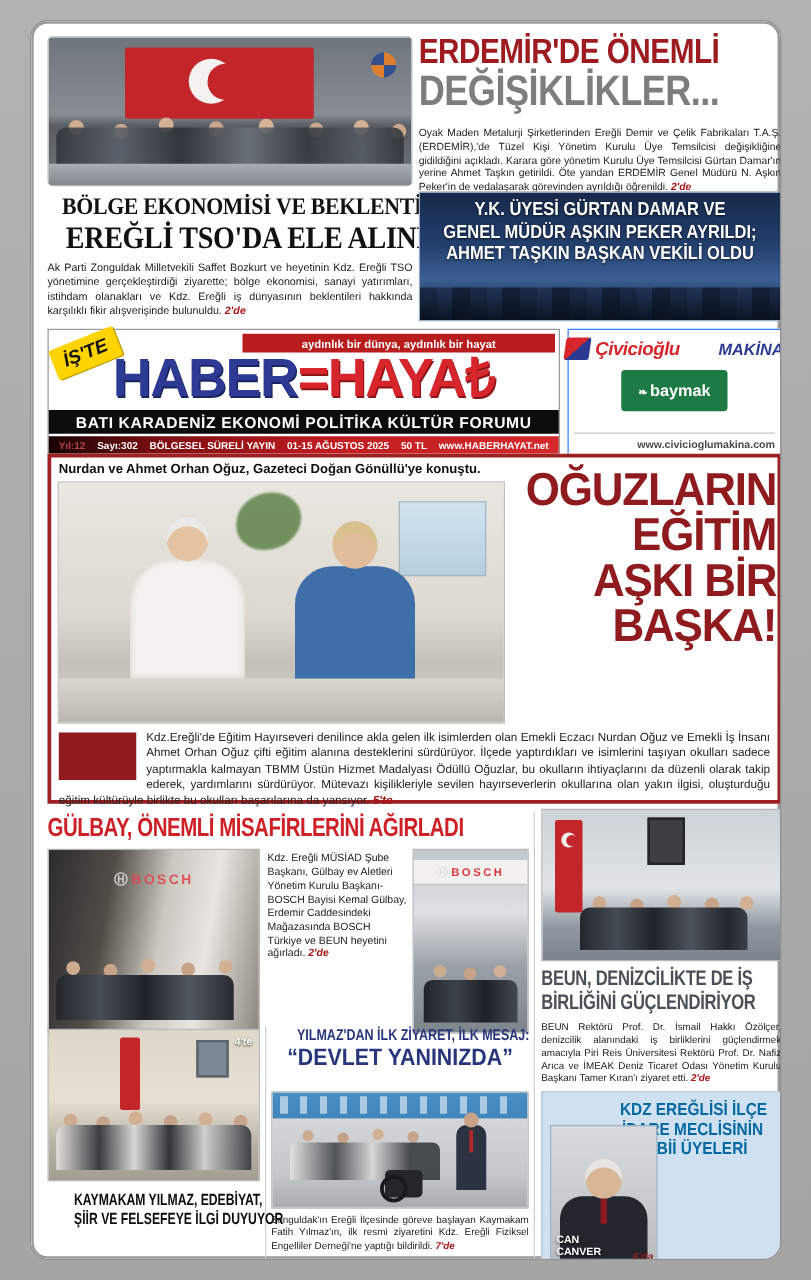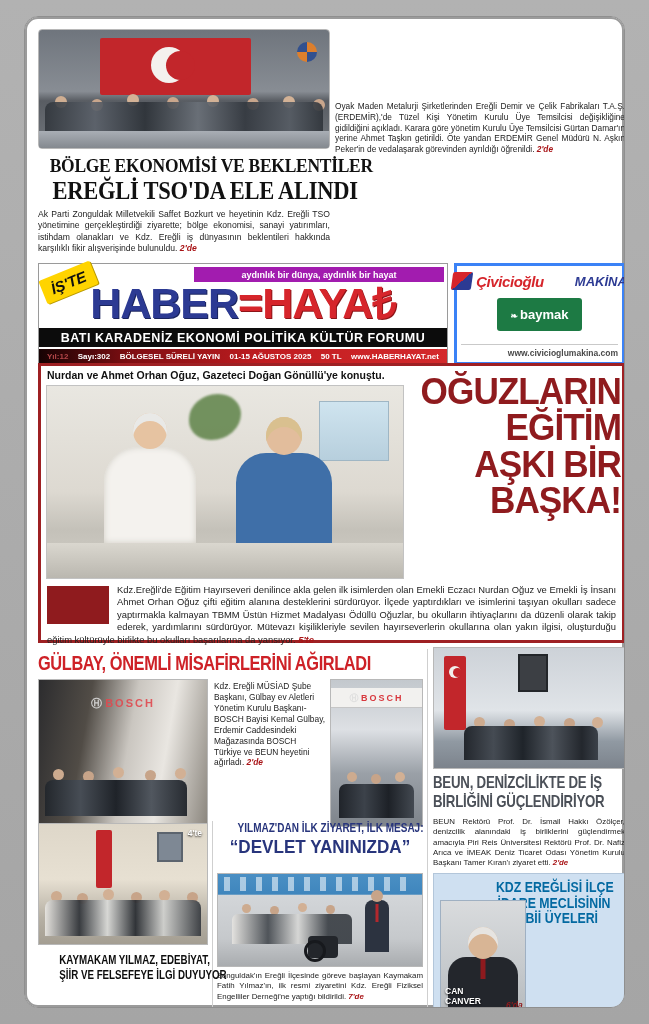--- a/index.html
+++ b/index.html
@@ -50,38 +50,38 @@
       linear-gradient(180deg,#17294a 0%,#23406e 42%,#3c5f95 68%,#20385c 86%,#101c30 100%); }
   .erdemir-banner .btxt { position:absolute; left:0; right:0; top:5px; text-align:center; color:#fff; font-weight:900;
     font-size:15px; line-height:1.18; white-space:nowrap; text-shadow:0 1px 2px rgba(0,0,0,.75); }
   .erdemir-banner .btxt span { display:block; transform:scaleX(.88); transform-origin:center; }
   .erdemir-banner .skyline { position:absolute; bottom:0; left:0; right:0; height:26px;
     background:linear-gradient(180deg, rgba(10,18,32,.1), rgba(8,14,26,.85)),
       repeating-linear-gradient(90deg,#1d2e4c 0 14px,#24385c 14px 26px,#16233c 26px 40px); }
 
   
   .masthead { left:13px; top:246px; width:410px; height:102px; border:1px solid #9a9a9a; background:#fff; }
-  .mh-tagline { position:absolute; top:3px; right:3px; left:38%; height:15px; background:#a21caf; color:#fff;
+  .mh-tagline { position:absolute; top:3px; right:3px; left:38%; height:15px; background:#b91c1c; color:#fff;
     font-size:9px; font-weight:bold; display:flex; align-items:center; justify-content:center; white-space:nowrap; }
   .mh-badge { position:absolute; left:2px; top:6px; background:#ffd400; color:#101010; font-weight:900; font-style:italic;
     font-size:15px; padding:4px 9px; transform:rotate(-22deg); border-radius:2px; box-shadow:1px 1px 0 #b99a00; z-index:3; }
   .mh-logo { position:absolute; left:0; right:0; top:18px; text-align:center; font-weight:900; font-size:43px;
     letter-spacing:-1px; white-space:nowrap; line-height:1; }
   .mh-logo .blue { color:#2c3a93; text-shadow:1px 1px 0 #1a245e; }
   .mh-logo .red  { color:#d6252b; text-shadow:1px 1px 0 #8d1418; }
   .mh-forum { position:absolute; left:0; right:0; top:64px; height:19px; background:#0c0c0c; color:#fff;
     display:flex; align-items:center; justify-content:center; font-weight:bold; font-size:12.5px;
     letter-spacing:.5px; white-space:nowrap; }
   .mh-info { position:absolute; left:0; right:0; top:85px; height:14px;
     background:linear-gradient(90deg,#160203,#7e0e12 22%,#c01c20 55%,#d42a2c); color:#fff;
     display:flex; align-items:center; justify-content:space-between; padding:0 8px; font-size:8px; font-weight:bold; white-space:nowrap; }
   .mh-info .dim { color:#b5474a; }
 
   
-  .ad-box { left:429px; top:246px; width:171px; height:102px; border:3px solid #3b82f6; background:#fff;
+  .ad-box { left:429px; top:246px; width:171px; height:102px; border:1px solid #3b82f6; background:#fff;
     display:flex; flex-direction:column; align-items:center; padding:6px 4px 4px; }
   .ad-brand { display:flex; align-items:center; gap:4px; white-space:nowrap; }
   .ad-emblem { width:20px; height:18px; position:relative; flex:0 0 auto; }
   .ad-emblem::before { content:""; position:absolute; inset:0; background:linear-gradient(135deg,#d6252b 50%,#2c3a93 50%); border-radius:2px; transform:skewX(-8deg); }
   .ad-script { color:#d6252b; font-weight:900; font-style:italic; font-size:15px; letter-spacing:-.4px; }
   .ad-bold { color:#2c3a93; font-weight:900; font-style:italic; font-size:13px;margin-left:27px; }
   .ad-baymak { margin-top:8px; background:#1d7a44; color:#fff; font-weight:bold; font-size:13px;
     padding:9px 14px; border-radius:3px; position:relative; }
   .ad-baymak::before { content:"❧"; color:#fff; font-size:9px; margin-right:2px; }
   .ad-web { margin-top:auto; border-top:1px solid #c9c9c9; width:100%; text-align:right; padding-top:3px;
@@ -217,23 +217,35 @@
 
     <div class="abs tso-head">
       <span class="l1">BÖLGE EKONOMİSİ VE BEKLENTİLER</span>
       <span class="l2">EREĞLİ TSO'DA ELE ALINDI</span>
     </div>
     <div class="abs tso-body jtext">
       <span>Ak Parti Zonguldak Milletvekili Saffet Bozkurt ve heyetinin Kdz. Ereğli TSO yönetimine gerçekleştirdiği ziyarette; bölge ekonomisi, sanayi yatırımları, istihdam olanakları ve Kdz. Ereğli iş dünyasının beklentileri hakkında karşılıklı fikir alışverişinde bulunuldu.</span>
       <span class="pref">2'de</span>
     </div>
 
+    <div class="abs erdemir-head">
+      <span class="l1">ERDEMİR'DE ÖNEMLİ</span>
+      <span class="l2">DEĞİŞİKLİKLER...</span>
+    </div>
     <div class="abs erdemir-body jtext">
       <span>Oyak Maden Metalurji Şirketlerinden Ereğli Demir ve Çelik Fabrikaları T.A.Ş. (ERDEMİR),'de Tüzel Kişi Yönetim Kurulu Üye Temsilcisi değişikliğine gidildiğini açıkladı. Karara göre yönetim Kurulu Üye Temsilcisi Gürtan Damar'ın yerine Ahmet Taşkın getirildi. Öte yandan ERDEMİR Genel Müdürü N. Aşkın Peker'in de vedalaşarak görevinden ayrıldığı öğrenildi.</span>
       <span class="pref">2'de</span>
+    </div>
+    <div class="ph erdemir-banner">
+      <div class="btxt">
+        <span>Y.K. ÜYESİ GÜRTAN DAMAR VE</span>
+        <span>GENEL MÜDÜR AŞKIN PEKER AYRILDI;</span>
+        <span>AHMET TAŞKIN BAŞKAN VEKİLİ OLDU</span>
+      </div>
+      <div class="skyline"></div>
     </div>
 
     <div class="abs masthead">
       <div class="mh-tagline">aydınlık bir dünya, aydınlık bir hayat</div>
       <div class="mh-badge">İŞ'TE</div>
       <div class="mh-logo"><span class="blue">HABER</span><span class="red">=</span><span class="red">HAYA</span><span class="red">₺</span></div>
       <div class="mh-forum">BATI KARADENİZ EKONOMİ POLİTİKA KÜLTÜR FORUMU</div>
       <div class="mh-info">
         <span class="dim">Yıl:12</span>
         <span>Sayı:302</span>

